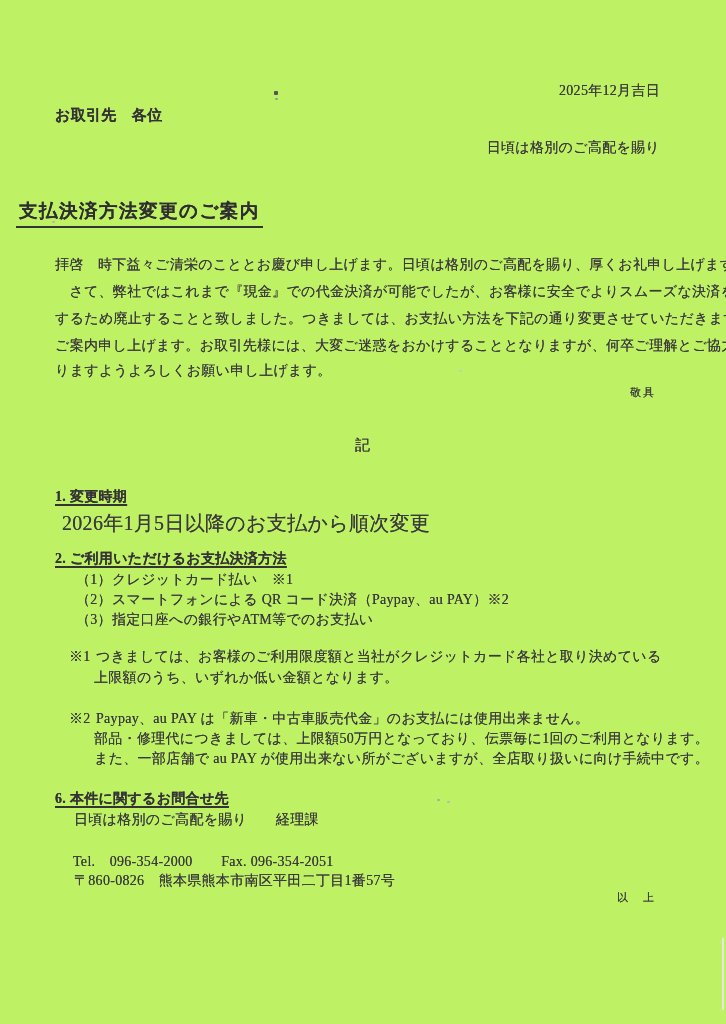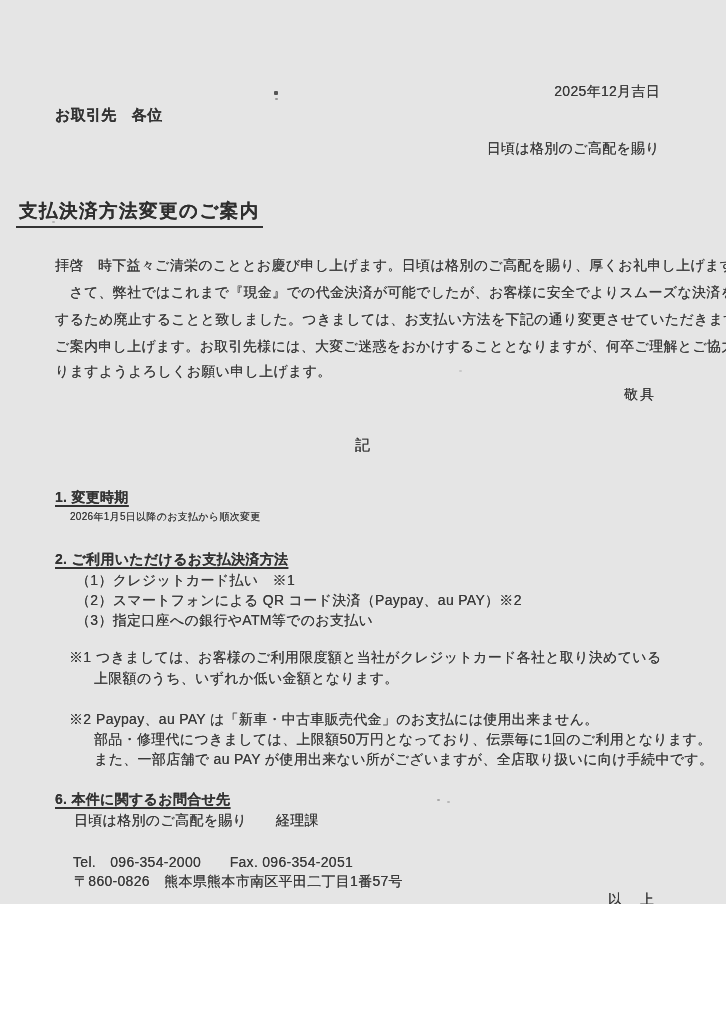--- a/index.html
+++ b/index.html
@@ -1,34 +1,34 @@
 <!DOCTYPE html>
 <html lang="ja"><head>
 <meta charset="utf-8">
 <style>
   html,body{margin:0;padding:0;background:#ffffff;}
   .page{
     position:relative;
-    width:726px;height:904px;
-    background:#e5e5e5;
-    font-family:Liberation Sans, sans-serif;
+    width:726px;height:1024px;
+    background:#bef264;
+    font-family:Liberation Serif, serif;
     color:#3a3a3a;
     overflow:hidden;
   }
   .line{position:absolute;white-space:nowrap;font-size:14px;line-height:1.2;letter-spacing:.3px;}
   .soft{text-shadow:0 0 .4px #4a4a4a;}
   .heading{font-weight:700;color:#333;
     text-decoration:underline;text-underline-offset:3px;text-decoration-thickness:1.5px;}
   .title-row{position:absolute;top:198px;left:0;width:100%;text-align:left;margin-left:16px;}
   .doc-title{
     display:inline-block;font-size:18.5px;font-weight:700;letter-spacing:1.5px;color:#2e2e2e;
     border-bottom:2px solid #333;padding:0 3px 3px;
   }
   .recipient{font-size:15px;font-weight:600;color:#333;}
-  .closing,.endmark{font-size:14px;letter-spacing:2px;}
+  .closing,.endmark{font-size:11px;letter-spacing:2px;}
   .record{font-size:15px;letter-spacing:1px;}
   .speck{position:absolute;border-radius:1px;}
   .scan-edge{position:absolute;background:#e6e6e4;}
 </style>
 </head>
 <body>
 
 <div class="page">
 
   <div class="line soft" style="top:83px;right:66px;">2025年12月吉日</div>
@@ -42,21 +42,21 @@
   <div class="line soft" style="top:257px;left:55px;">拝啓　時下益々ご清栄のこととお慶び申し上げます。日頃は格別のご高配を賜り、厚くお礼申し上げます。</div>
   <div class="line soft" style="top:284px;left:55px;">　さて、弊社ではこれまで『現金』での代金決済が可能でしたが、お客様に安全でよりスムーズな決済を推進</div>
   <div class="line soft" style="top:311px;left:55px;">するため廃止することと致しました。つきましては、お支払い方法を下記の通り変更させていただきますので</div>
   <div class="line soft" style="top:338px;left:55px;">ご案内申し上げます。お取引先様には、大変ご迷惑をおかけすることとなりますが、何卒ご理解とご協力を賜</div>
   <div class="line soft" style="top:363px;left:55px;">りますようよろしくお願い申し上げます。</div>
 
   <div class="line closing soft" style="top:386px;right:70px;">敬具</div>
   <div class="line record soft" style="top:436px;left:0;width:100%;text-align:center;">記</div>
 
   <div class="line heading soft" style="top:489px;left:55px;">1. 変更時期</div>
-  <div class="line soft" style="top:511px;left:70px;font-size:10px;">2026年1月5日以降のお支払から順次変更</div>
+  <div class="line soft" style="top:511px;left:62px;font-size:20px;">2026年1月5日以降のお支払から順次変更</div>
 
   <div class="line heading soft" style="top:551px;left:55px;">2. ご利用いただけるお支払決済方法</div>
   <div class="line soft" style="top:572px;left:76px;">（1）クレジットカード払い　※1</div>
   <div class="line soft" style="top:592px;left:76px;">（2）スマートフォンによる QR コード決済（Paypay、au PAY）※2</div>
   <div class="line soft" style="top:612px;left:76px;">（3）指定口座への銀行やATM等でのお支払い</div>
 
   <div class="line soft" style="top:649px;left:69px;">※1</div>
   <div class="line soft" style="top:649px;left:96px;">つきましては、お客様のご利用限度額と当社がクレジットカード各社と取り決めている</div>
   <div class="line soft" style="top:670px;left:94px;">上限額のうち、いずれか低い金額となります。</div>
 

